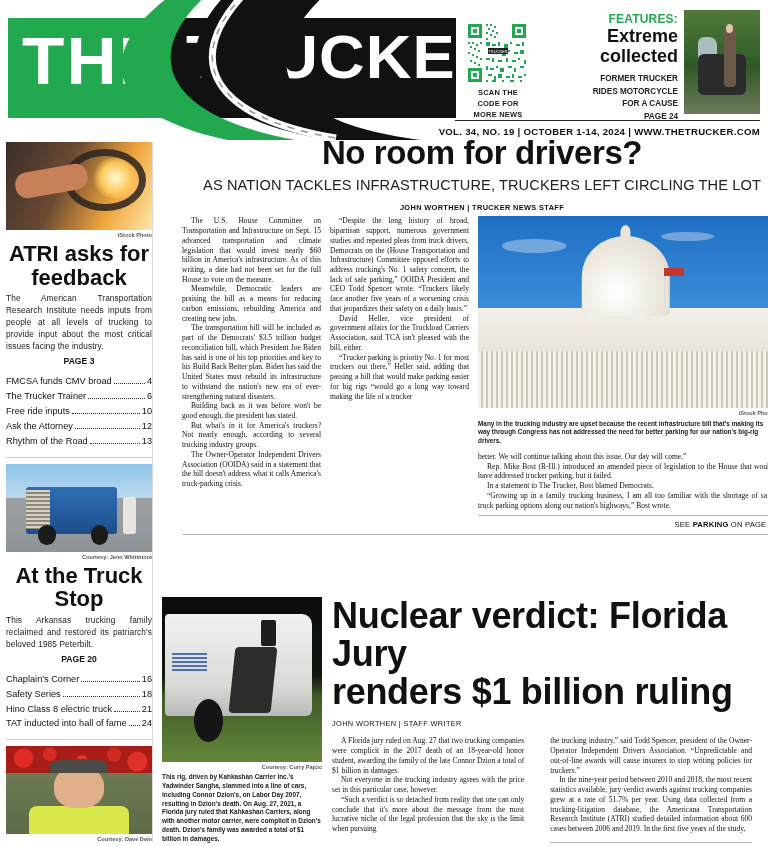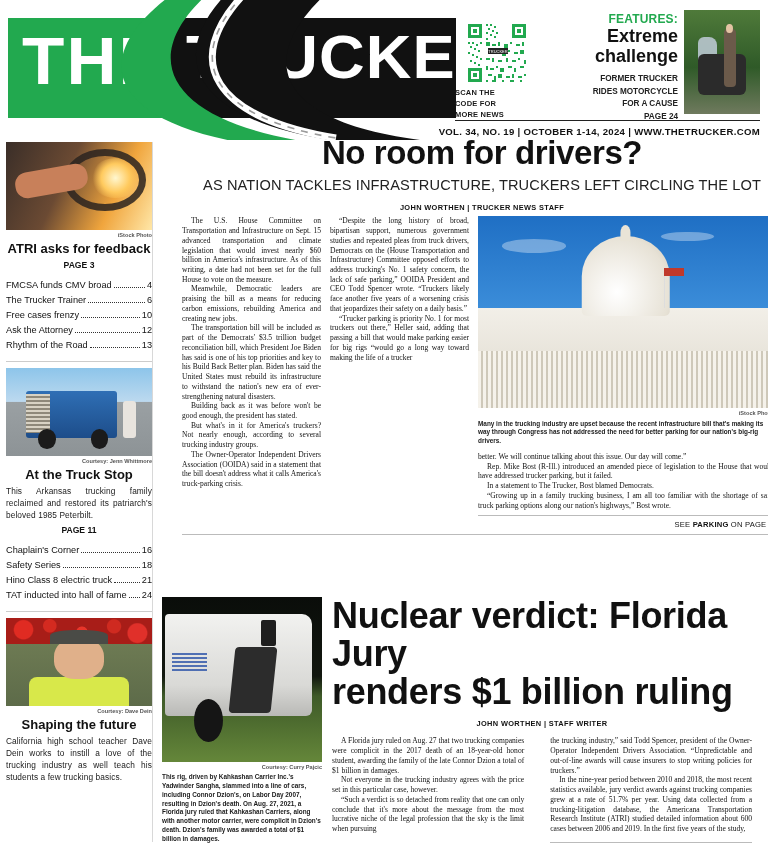--- a/index.html
+++ b/index.html
@@ -38,21 +38,21 @@
   
   .mh-swoosh { position: absolute; left: 0; top: 0; width: 768px; height: 140px; pointer-events:none; }
 
   .mh-qr {
     position: absolute; left: 466px; top: 22px; width: 62px; height: 62px;
     background:#fff;
   }
   .mh-qr svg { display:block; }
   .mh-scan {
     position: absolute; left: 455px; top: 88px; width: 86px;
-    text-align: left; font-size: 7.5px; font-weight: 700;
+    text-align: center; font-size: 7.5px; font-weight: 700;
     color: #1a1a1a; line-height: 1.45; letter-spacing: .2px;
   }
   .mh-feat {
     position: absolute; left: 560px; top: 12px; width: 118px; text-align: right;
   }
   .mh-feat .f-label {
     color: #22a94f; font-weight: 700; font-size: 12px; letter-spacing: .2px;
   }
   .mh-feat .f-head {
     color: #111; font-weight: 700; font-size: 18px; line-height: 1.08; margin-top: 1px;
@@ -78,21 +78,21 @@
   .rail-div { position:absolute; left:152px; top:142px; width:1px; height:700px; background:#d8d8d8; }
 
   
   .rail-block { width: 146px; margin-bottom: 4px; }
   .rail-photo { width: 146px; height: 88px; overflow:hidden; position:relative; }
   .credit {
     text-align: right; font-size: 5.6px; font-weight: 700; color: #555;
     line-height: 1.5; padding-top: 1px;
   }
   .rail-head {
-    font-weight: 700; font-size: 13px; line-height: 1.06; text-align: center;
+    font-weight: 700; font-size: 22px; line-height: 1.06; text-align: center;
     color: #111; margin: 3px 0 3px;
   }
   .rail-deck {
     font-size: 8.3px; line-height: 1.45; text-align: justify; color: #1a1a1a;
     letter-spacing: .1px;
   }
   .rail-page {
     text-align: center; font-weight: 700; font-size: 8.6px; margin-top: 4px; color:#111;
   }
   .toc { margin-top: 8px; }
@@ -141,22 +141,22 @@
   .jump b { font-weight: 700; }
   .hr-thin { height:1px; background:#bbb; margin-top:5px; }
 
   
   .story2 { position: absolute; left: 162px; top: 592px; width: 600px; }
   .hl-2 {
     text-align: left; font-weight: 700; font-size: 36px; color:#111;
     line-height: 1.06; letter-spacing: -.3px;
   }
   .byline2 {
-    font-weight: 700; font-size: 7.4px; letter-spacing:.35px; color:#111;
-    text-align:center; margin-top: 8px;
+    font-weight: 400; font-size: 7.4px; letter-spacing:.35px; color:#111;
+    margin-top: 8px;
   }
   .cols-bot { display:flex; gap:10px; margin-top: 5px; }
   .c2-a { width: 160px; }
   .crash-box { width:160px; height:165px; overflow:hidden; position:relative; }
 
   
   .scene { position:absolute; inset:0; }
   .capitol-sky { background: linear-gradient(180deg,#1f6fc4 0%, #3f91dc 55%, #79b6e8 100%); }
   .capitol-bldg {
     position:absolute; left:0; bottom:0; width:100%; height:52%;
@@ -327,21 +327,21 @@
 
     <div class="mh-scan">
       <div>SCAN THE</div>
       <div>CODE FOR</div>
       <div>MORE NEWS</div>
     </div>
 
     <div class="mh-feat">
       <div class="f-label">FEATURES:</div>
       <div class="f-head">Extreme</div>
-      <div class="f-head">challenge</div>
+      <div class="f-head">collected</div>
       <div class="f-sub">
         <div>FORMER TRUCKER</div>
         <div>RIDES MOTORCYCLE</div>
         <div>FOR A CAUSE</div>
         <div>PAGE 24</div>
       </div>
     </div>
 
     <div class="mh-photo">
       <div class="scene moto-scene"></div>
@@ -359,34 +359,35 @@
   <div class="rail">
 
     <div class="rail-block">
       <div class="rail-photo">
         <div class="scene rail1-scene"></div>
         <div class="rail1-wheel"></div>
         <div class="rail1-arm"></div>
       </div>
       <div class="credit">iStock Photo</div>
       <div class="rail-head">ATRI asks for feedback</div>
+      <div class="rail-deck">The American Transportation Research Institute needs inputs from people at all levels of trucking to provide input about the most critical issues facing the industry.</div>
       <div class="rail-page">PAGE 3</div>
       <div class="toc">
         <div class="toc-row">
           <span class="t-lbl">FMCSA funds CMV broad</span>
           <span class="t-dots"></span>
           <span class="t-pg">4</span>
         </div>
         <div class="toc-row">
           <span class="t-lbl">The Trucker Trainer</span>
           <span class="t-dots"></span>
           <span class="t-pg">6</span>
         </div>
         <div class="toc-row">
-          <span class="t-lbl">Free cases frenzy</span>
+          <span class="t-lbl">Free ride inputs</span>
           <span class="t-dots"></span>
           <span class="t-pg">10</span>
         </div>
         <div class="toc-row">
           <span class="t-lbl">Ask the Attorney</span>
           <span class="t-dots"></span>
           <span class="t-pg">12</span>
         </div>
         <div class="toc-row">
           <span class="t-lbl">Rhythm of the Road</span>
@@ -402,21 +403,21 @@
         <div class="scene rail2-scene"></div>
         <div class="rail2-truck"></div>
         <div class="rail2-grille"></div>
         <div class="rail2-tire" style="left:22%"></div>
         <div class="rail2-tire" style="left:58%"></div>
         <div class="rail2-man"></div>
       </div>
       <div class="credit">Courtesy: Jenn Whittmore</div>
       <div class="rail-head">At the Truck Stop</div>
       <div class="rail-deck">This Arkansas trucking family reclaimed and restored its patriarch's beloved 1985 Peterbilt.</div>
-      <div class="rail-page">PAGE 11</div>
+      <div class="rail-page">PAGE 20</div>
       <div class="toc">
         <div class="toc-row">
           <span class="t-lbl">Chaplain's Corner</span>
           <span class="t-dots"></span>
           <span class="t-pg">16</span>
         </div>
         <div class="toc-row">
           <span class="t-lbl">Safety Series</span>
           <span class="t-dots"></span>
           <span class="t-pg">18</span>
@@ -459,20 +460,21 @@
       <div class="col-a bodytext">
         <p>The U.S. House Committee on Transportation and Infrastructure on Sept. 15 advanced transportation and climate legislation that would invest nearly $60 billion in America's infrastructure. As of this writing, a date had not been set for the full House to vote on the measure.</p>
         <p>Meanwhile, Democratic leaders are praising the bill as a means for reducing carbon emissions, rebuilding America and creating new jobs.</p>
         <p>The transportation bill will be included as part of the Democrats' $3.5 trillion budget reconciliation bill, which President Joe Biden has said is one of his top priorities and key to his Build Back Better plan. Biden has said the United States must rebuild its infrastructure to withstand the nation's new era of ever-strengthening natural disasters.</p>
         <p>Building back as it was before won't be good enough, the president has stated.</p>
         <p>But what's in it for America's truckers? Not nearly enough, according to several trucking industry groups.</p>
         <p>The Owner-Operator Independent Drivers Association (OOIDA) said in a statement that the bill doesn't address what it calls America's truck-parking crisis.</p>
       </div>
       <div class="col-b bodytext">
         <p>“Despite the long history of broad, bipartisan support, numerous government studies and repeated pleas from truck drivers, Democrats on the (House Transportation and Infrastructure) Committee opposed efforts to address trucking's No. 1 safety concern, the lack of safe parking,” OOIDA President and CEO Todd Spencer wrote. “Truckers likely face another five years of a worsening crisis that jeopardizes their safety on a daily basis.”</p>
+        <p>David Heller, vice president of government affairs for the Truckload Carriers Association, said TCA isn't pleased with the bill, either.</p>
         <p>“Trucker parking is priority No. 1 for most truckers out there,” Heller said, adding that passing a bill that would make parking easier for big rigs “would go a long way toward making the life of a trucker</p>
       </div>
       <div class="col-c">
         <div class="photo-box">
           <div class="scene capitol-sky"></div>
           <div class="cloud" style="left:8%;top:12%;width:22%;height:7%"></div>
           <div class="cloud" style="left:62%;top:8%;width:18%;height:5%"></div>
           <div class="capitol-bldg"></div>
           <div class="dome"></div>
           <div class="colonnade"></div>

